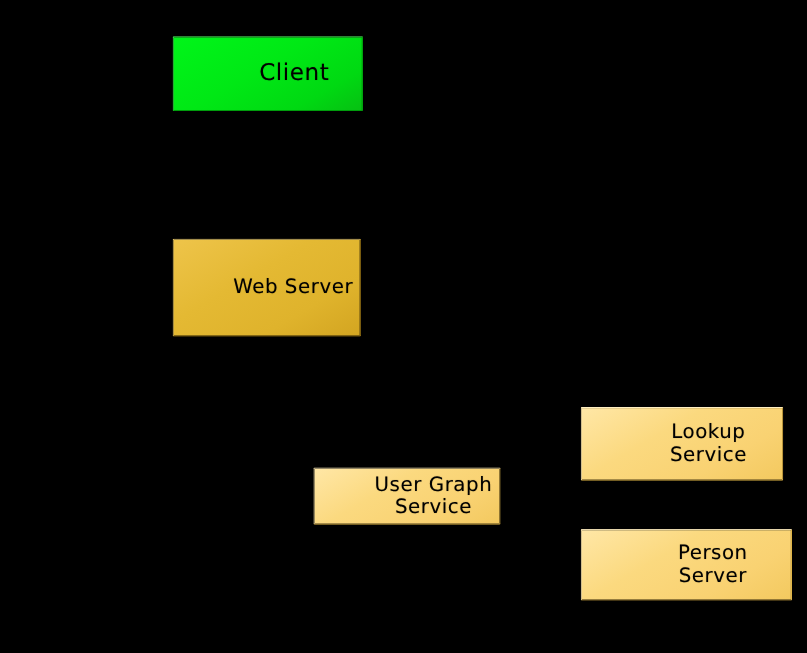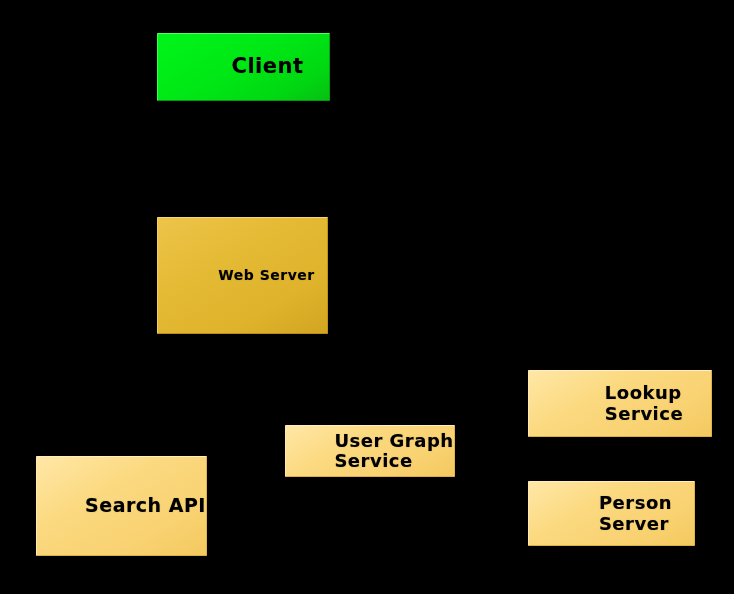--- a/index.html
+++ b/index.html
@@ -15,23 +15,23 @@
     background: #000000;
     overflow: hidden;
     font-family: "DejaVu Sans", sans-serif;
   }
   .node {
     position: absolute;
     box-sizing: border-box;
     display: flex;
     align-items: center;
     justify-content: center;
-    text-align: left;
+    text-align: center;
     color: #000000;
-    font-weight: bold;
+    font-weight: normal;
     letter-spacing: 0.5px;
     line-height: 1.12;
     border-radius: 1px;
     box-shadow: 4px 5px 6px rgba(0,0,0,0.85);
     user-select: none;
     padding-left: 48px;
   }
   .node .label {
     display: block;
     white-space: pre-line;
@@ -67,36 +67,33 @@
 </style>
 </head>
 <body>
 
 <div id="canvas" style="background: rgb(0, 0, 0);">
 
   <div class="node client" style="left: 157px; top: 33px; width: 173px; height: 68px; font-size: 21px; color: rgb(0, 0, 0);">
     <span class="label">Client</span>
   </div>
 
-  <div class="node goldenrod" style="left: 157px; top: 217px; width: 171px; height: 117px; font-size: 14px; color: rgb(0, 0, 0);">
+  <div class="node goldenrod" style="left: 157px; top: 217px; width: 171px; height: 89px; font-size: 18px; color: rgb(0, 0, 0);">
     <span class="label">Web Server</span>
   </div>
 
   <div class="node amber" style="left: 528px; top: 370px; width: 184px; height: 67px; font-size: 18px; color: rgb(0, 0, 0);">
     <span class="label">Lookup
 Service</span>
   </div>
 
   <div class="node amber" style="left: 285px; top: 425px; width: 170px; height: 52px; font-size: 18px; color: rgb(0, 0, 0);">
     <span class="label">User Graph
 Service</span>
   </div>
 
-  <div class="node amber" style="left: 528px; top: 481px; width: 167px; height: 65px; font-size: 18px; color: rgb(0, 0, 0);">
+  <div class="node amber" style="left: 528px; top: 481px; width: 192px; height: 65px; font-size: 18px; color: rgb(0, 0, 0);">
     <span class="label">Person
 Server</span>
   </div>
 
-  <div class="node amber" style="left: 36px; top: 456px; width: 171px; height: 100px; font-size: 19px; color: rgb(0, 0, 0);">
-    <span class="label">Search API</span>
-  </div>
 
 </div>
 
 </body></html>

